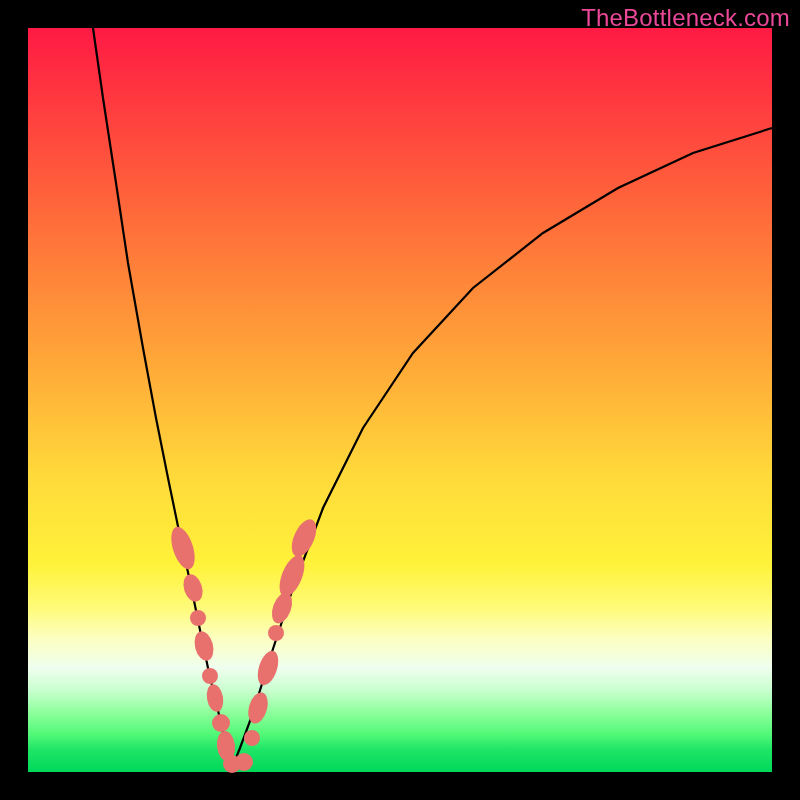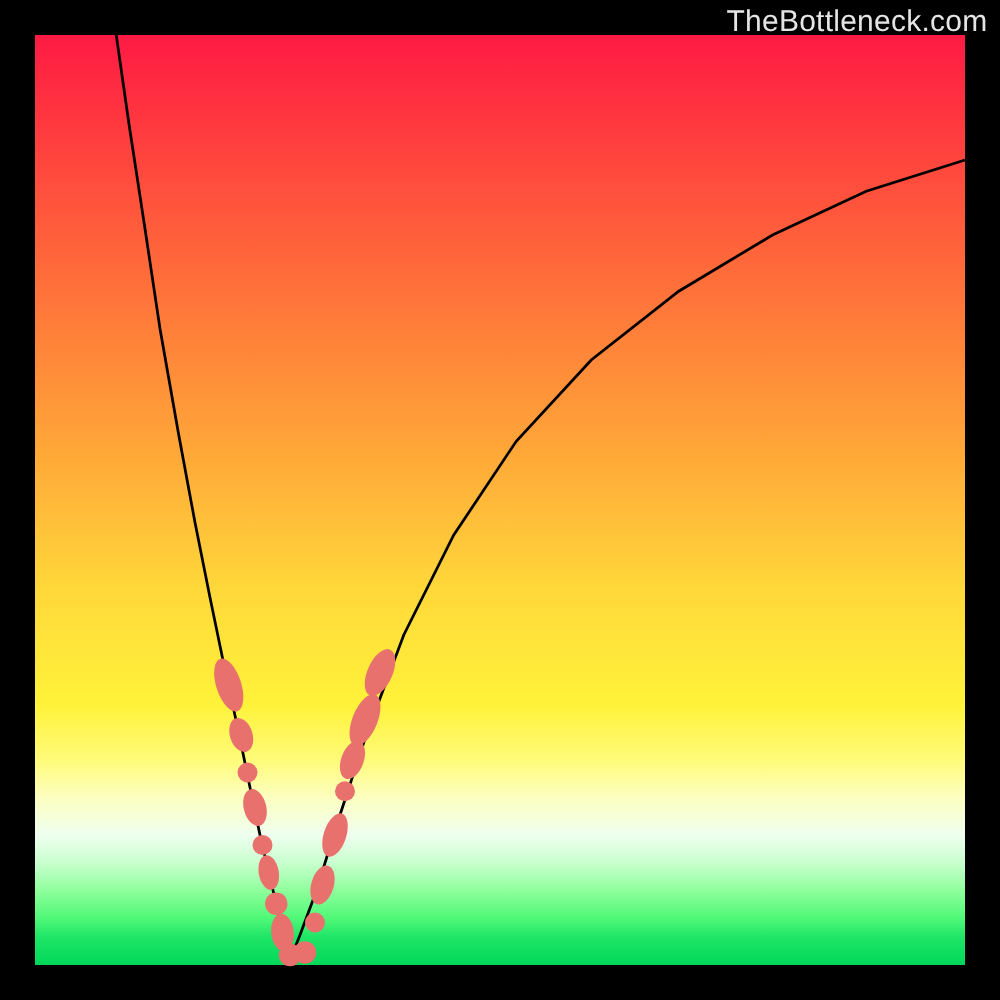--- a/index.html
+++ b/index.html
@@ -31,21 +31,21 @@
       #8eff9c 92%,
       #50f877 95%,
       #1fe566 97%,
       #00d85a 100%
     );
   }
   .watermark {
     position: absolute;
     top: 4px;
     right: 10px;
-    color: #e5e5e5;
+    color: #ec4899;
     font-size: 24px;
     font-weight: 500;
     letter-spacing: 0.2px;
     user-select: none;
   }
   svg.plot {
     position: absolute;
     left: 28px;
     top: 28px;
     width: 744px;

